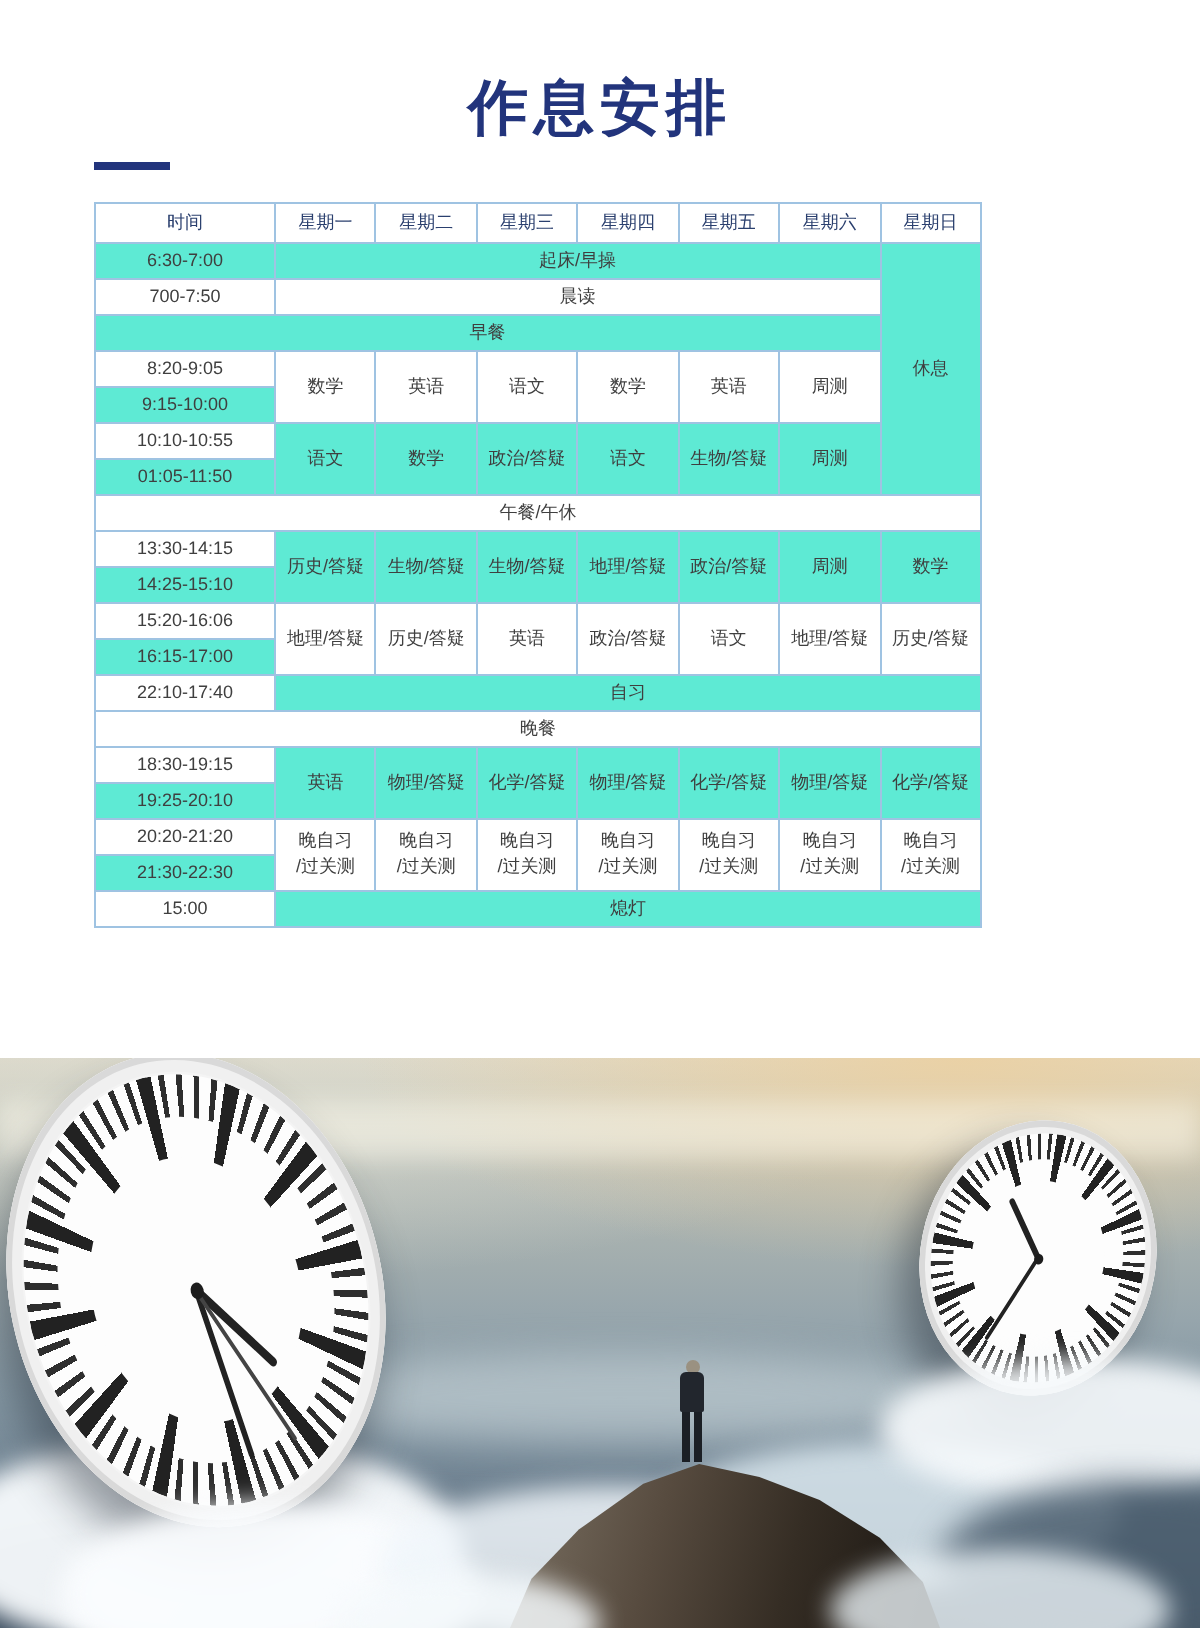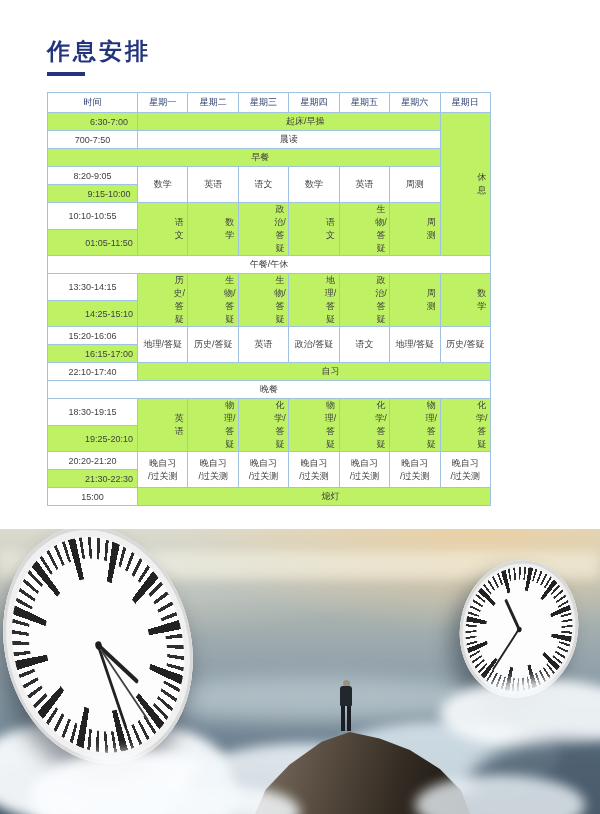--- a/index.html
+++ b/index.html
@@ -4,41 +4,41 @@
 <style>
   * { margin:0; padding:0; box-sizing:border-box; }
   html,body { background:#ffffff; }
   .page {
     position:relative; width:600px; height:814px; margin:0 auto;
     background:#ffffff; overflow:hidden;
     font-family:"Liberation Sans","DejaVu Sans",sans-serif;
   }
   
   .content { position:relative; z-index:10; padding:38px 47px 0 47px; }
-  .page-title { color:#22347c; font-size:23px; font-weight:bold; letter-spacing:3px; line-height:1.15; }
+  .page-title { color:#22347c; font-size:30px; font-weight:bold; letter-spacing:3px; line-height:1.15;text-align:center; }
   .title-underline { width:38px; height:4px; background:#22347c; margin-top:8px; }
   .page-subtitle { margin-top:14px; font-size:11px; color:#3a3a3a; letter-spacing:0.4px; }
 
   
   .schedule { margin-top:16px; width:506px; }
   .schedule-title {
     background:#24357b; color:#ffffff; text-align:center;
     height:23px; line-height:23px; font-size:13px; font-weight:bold; letter-spacing:1px;
   }
   table.sched {
     width:444px; table-layout:fixed; border-collapse:collapse;
     font-size:9px; color:#3f3f3f; background:#ffffff;
   }
   .sched col.tcol { width:90px; }
   .sched th, .sched td {
     border:1px solid #9fc3e2; text-align:center; vertical-align:middle;
     height:18px; padding:0 1px; font-weight:normal;
   }
   .sched th { color:#2a3f6e; height:20px; }
-  .sched td.b { background:#bef264;padding-left:34px; }
+  .sched td.b { background:#5eead4; }
   .sched td.w { background:#ffffff; }
   .two-line span { display:block; line-height:1.45; }
 
   
   .hero {
     position:absolute; left:0; top:529px; width:600px; height:285px; z-index:1; overflow:hidden;
     background:
       radial-gradient(ellipse 430px 150px at 80% 0%, rgba(236,208,160,0.85), rgba(236,208,160,0) 70%),
       radial-gradient(ellipse 500px 120px at 15% 10%, rgba(216,219,212,0.65), rgba(216,219,212,0) 70%),
       linear-gradient(180deg,#dfd9c7 0%,#ccccbd 9%,#b7bcb5 20%,#a6b0af 32%,#96a5ac 46%,#8497a3 60%,#718493 74%,#5b6c7b 87%,#485663 100%);

